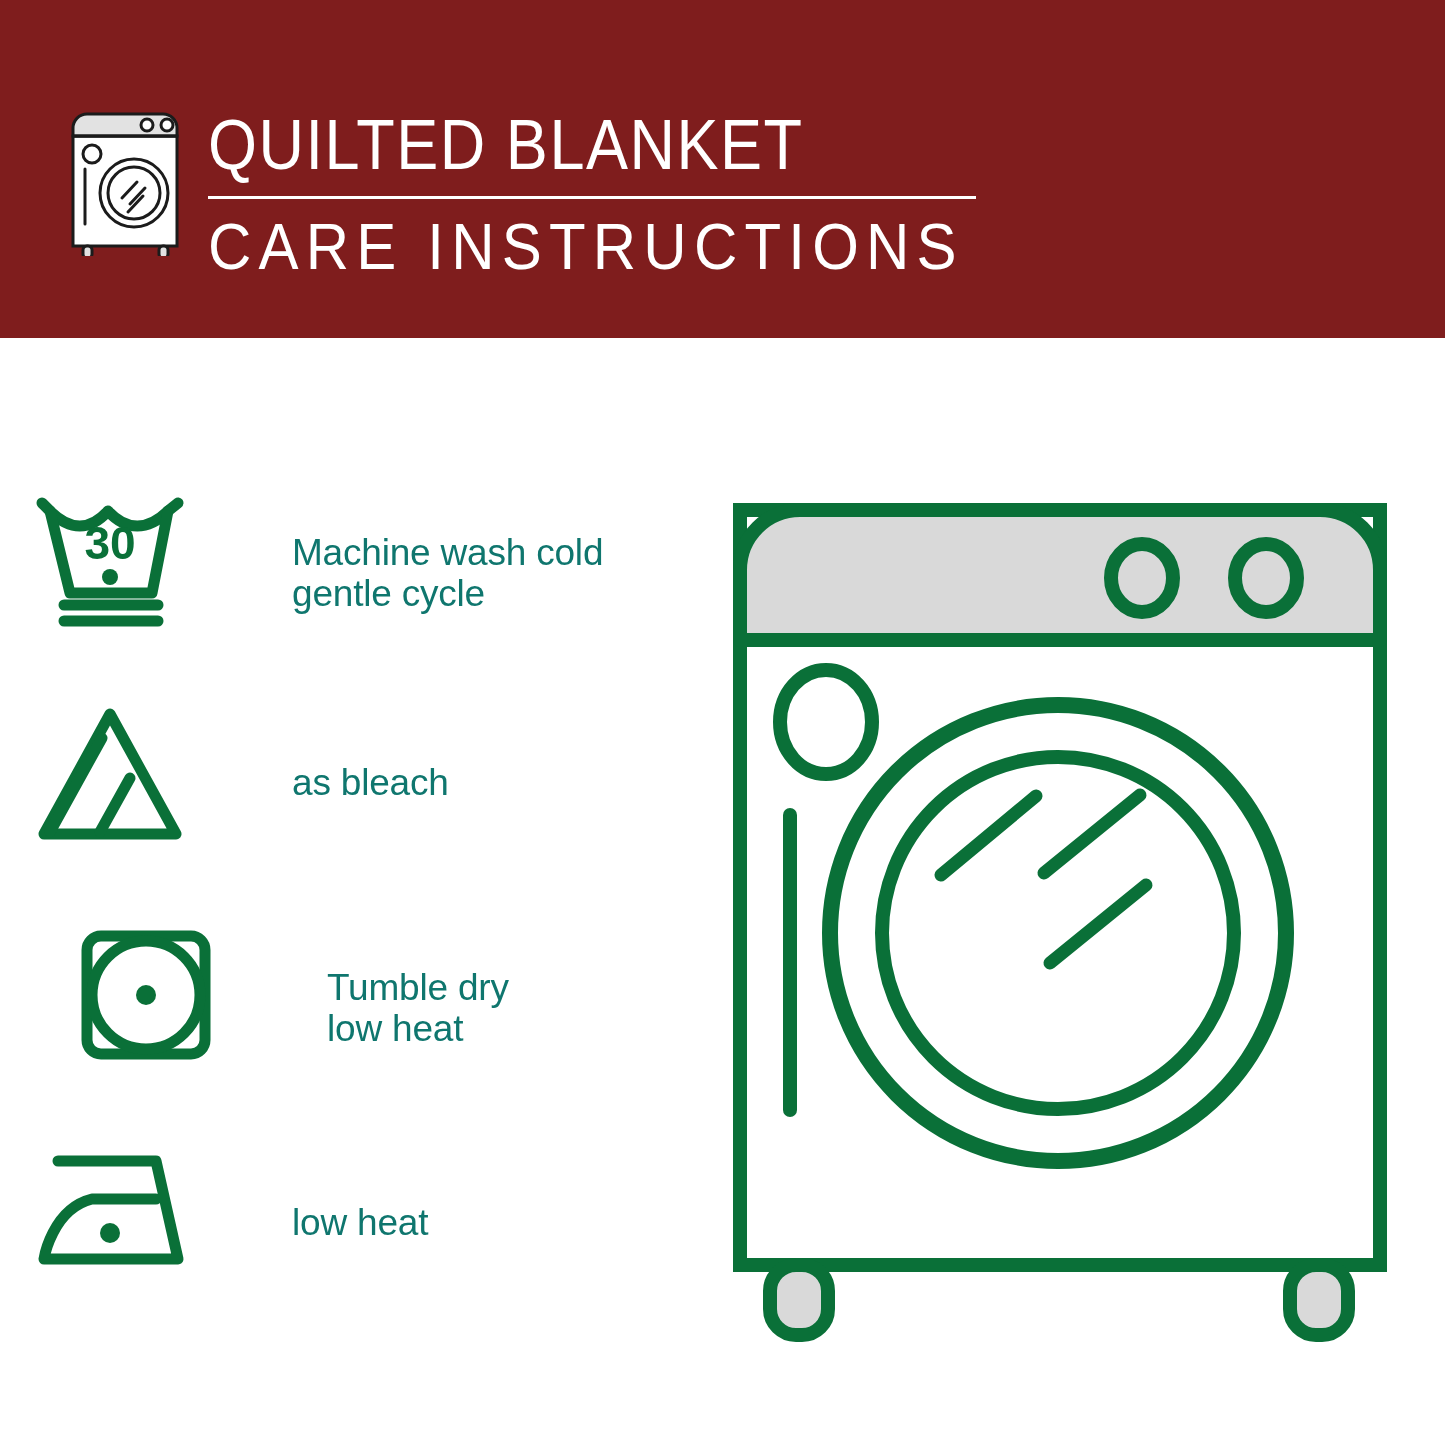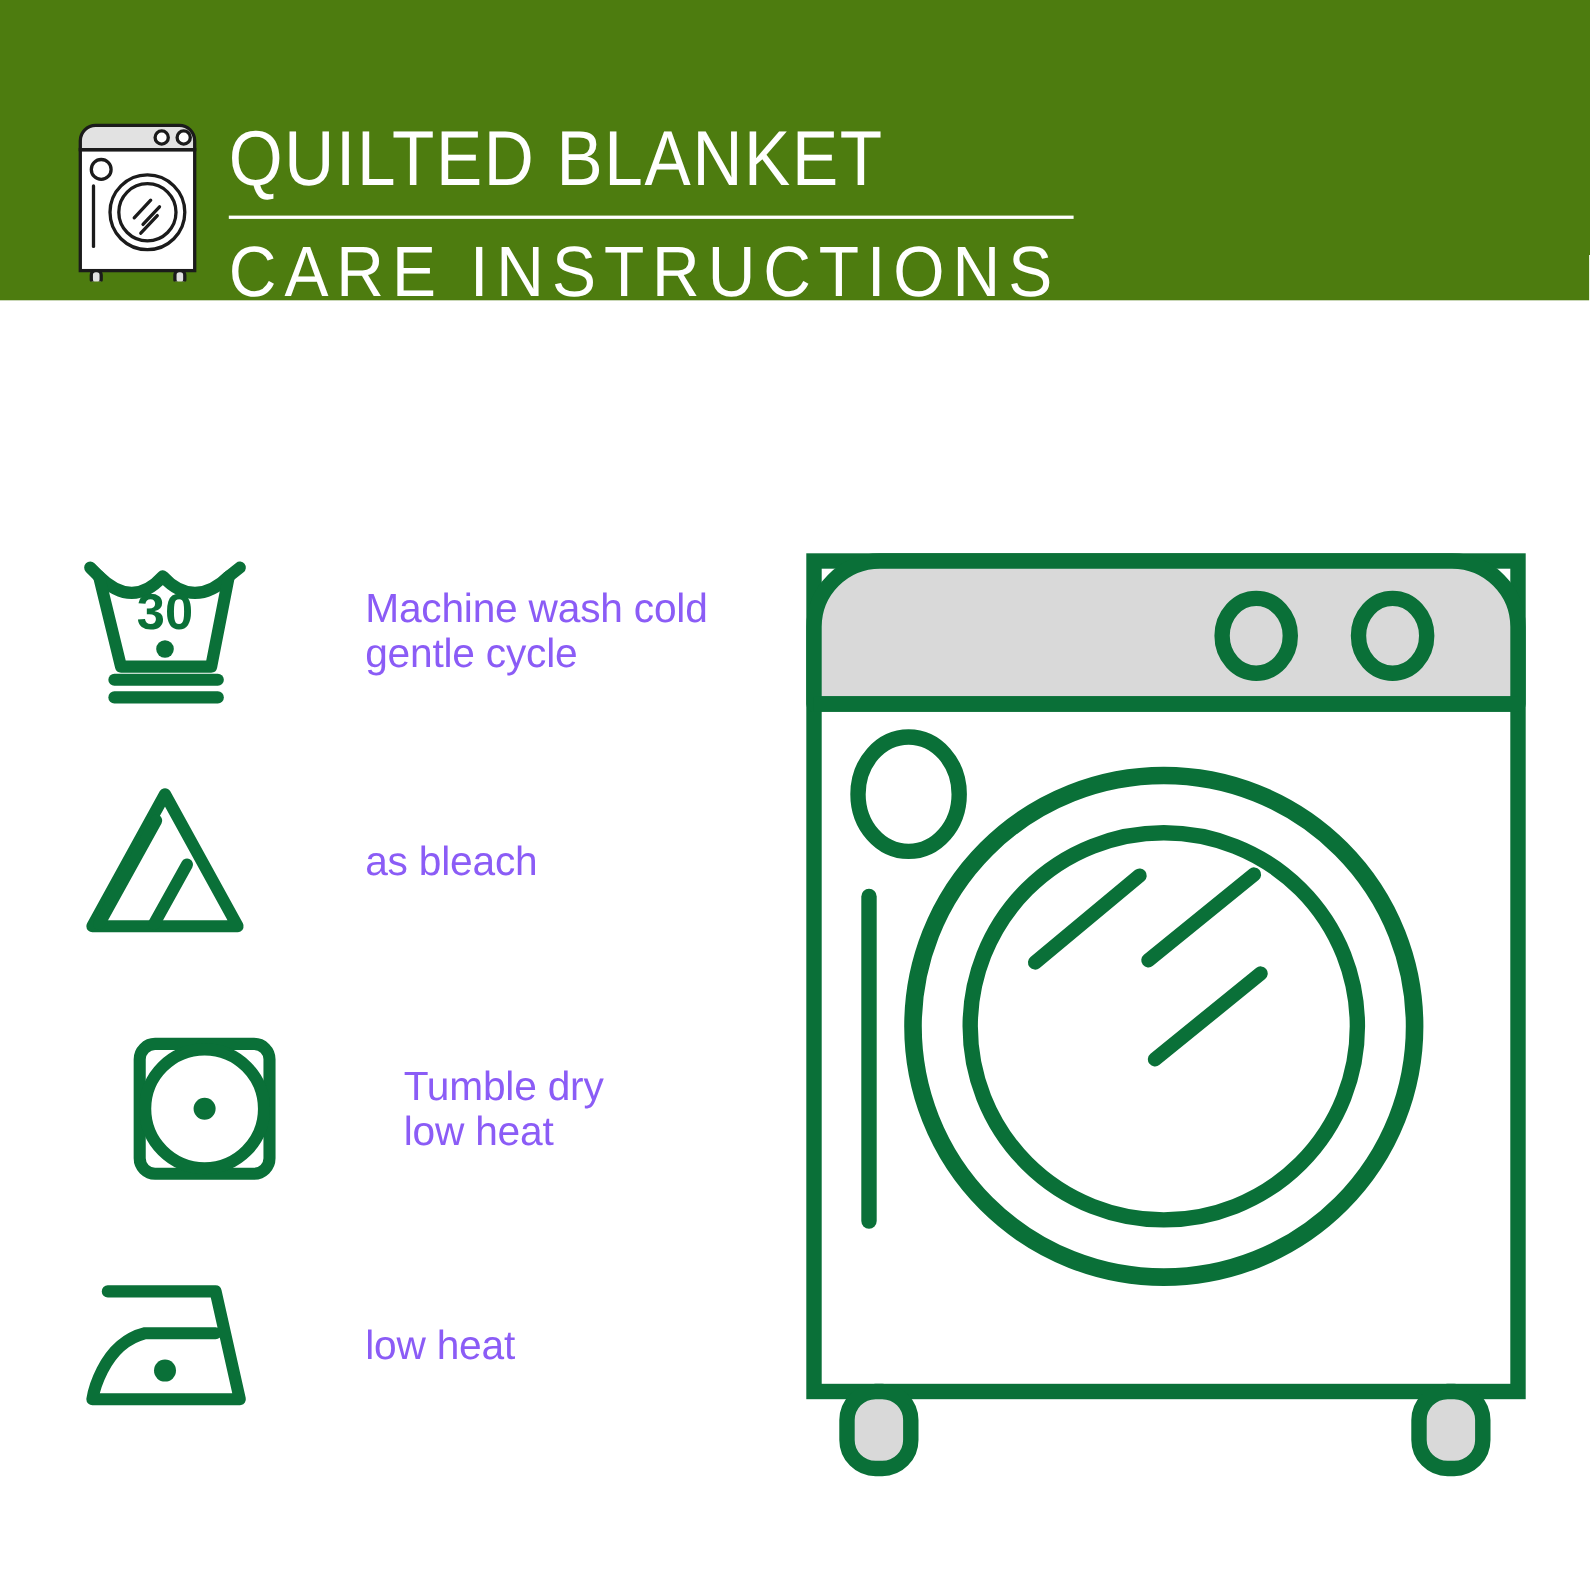--- a/index.html
+++ b/index.html
@@ -18,22 +18,22 @@
     background: #ffffff;
     overflow: hidden;
   }
 
   
   .header-band {
     position: absolute;
     left: 0;
     top: 0;
     width: 1445px;
-    height: 273px;
-    background: #4d7c0f;
+    height: 338px;
+    background: #7f1d1d;
   }
   .header-logo {
     position: absolute;
     left: 64px;
     top: 106px;
     width: 124px;
     height: 150px;
   }
   .header-titles {
     position: absolute;
@@ -89,31 +89,29 @@
   .care-row-0 { top: 140px;  height: 175px; }
   .care-row-1 { top: 355px;  height: 165px; }
   .care-row-2 { top: 575px;  height: 175px; padding-left: 35px; }
   .care-row-3 { top: 790px;  height: 175px; }
 
   .care-icon {
     width: 240px;
     min-width: 240px;
     height: 100%;
     display: flex;
-    align-items: center;
     justify-content: center;
-    margin-left: 40px;
   }
   .care-icon svg { display: block; }
 
   .care-text {
     font-family: "Liberation Sans", sans-serif;
     font-size: 37px;
     line-height: 41px;
-    color: #8b5cf6;
+    color: #0f766e;
     letter-spacing: -0.2px;
     padding-left: 52px;
   }
   .care-text .line { display: block; white-space: nowrap; }
 
   
   .washer {
     position: absolute;
     left: 718px;
     top: 470px;

